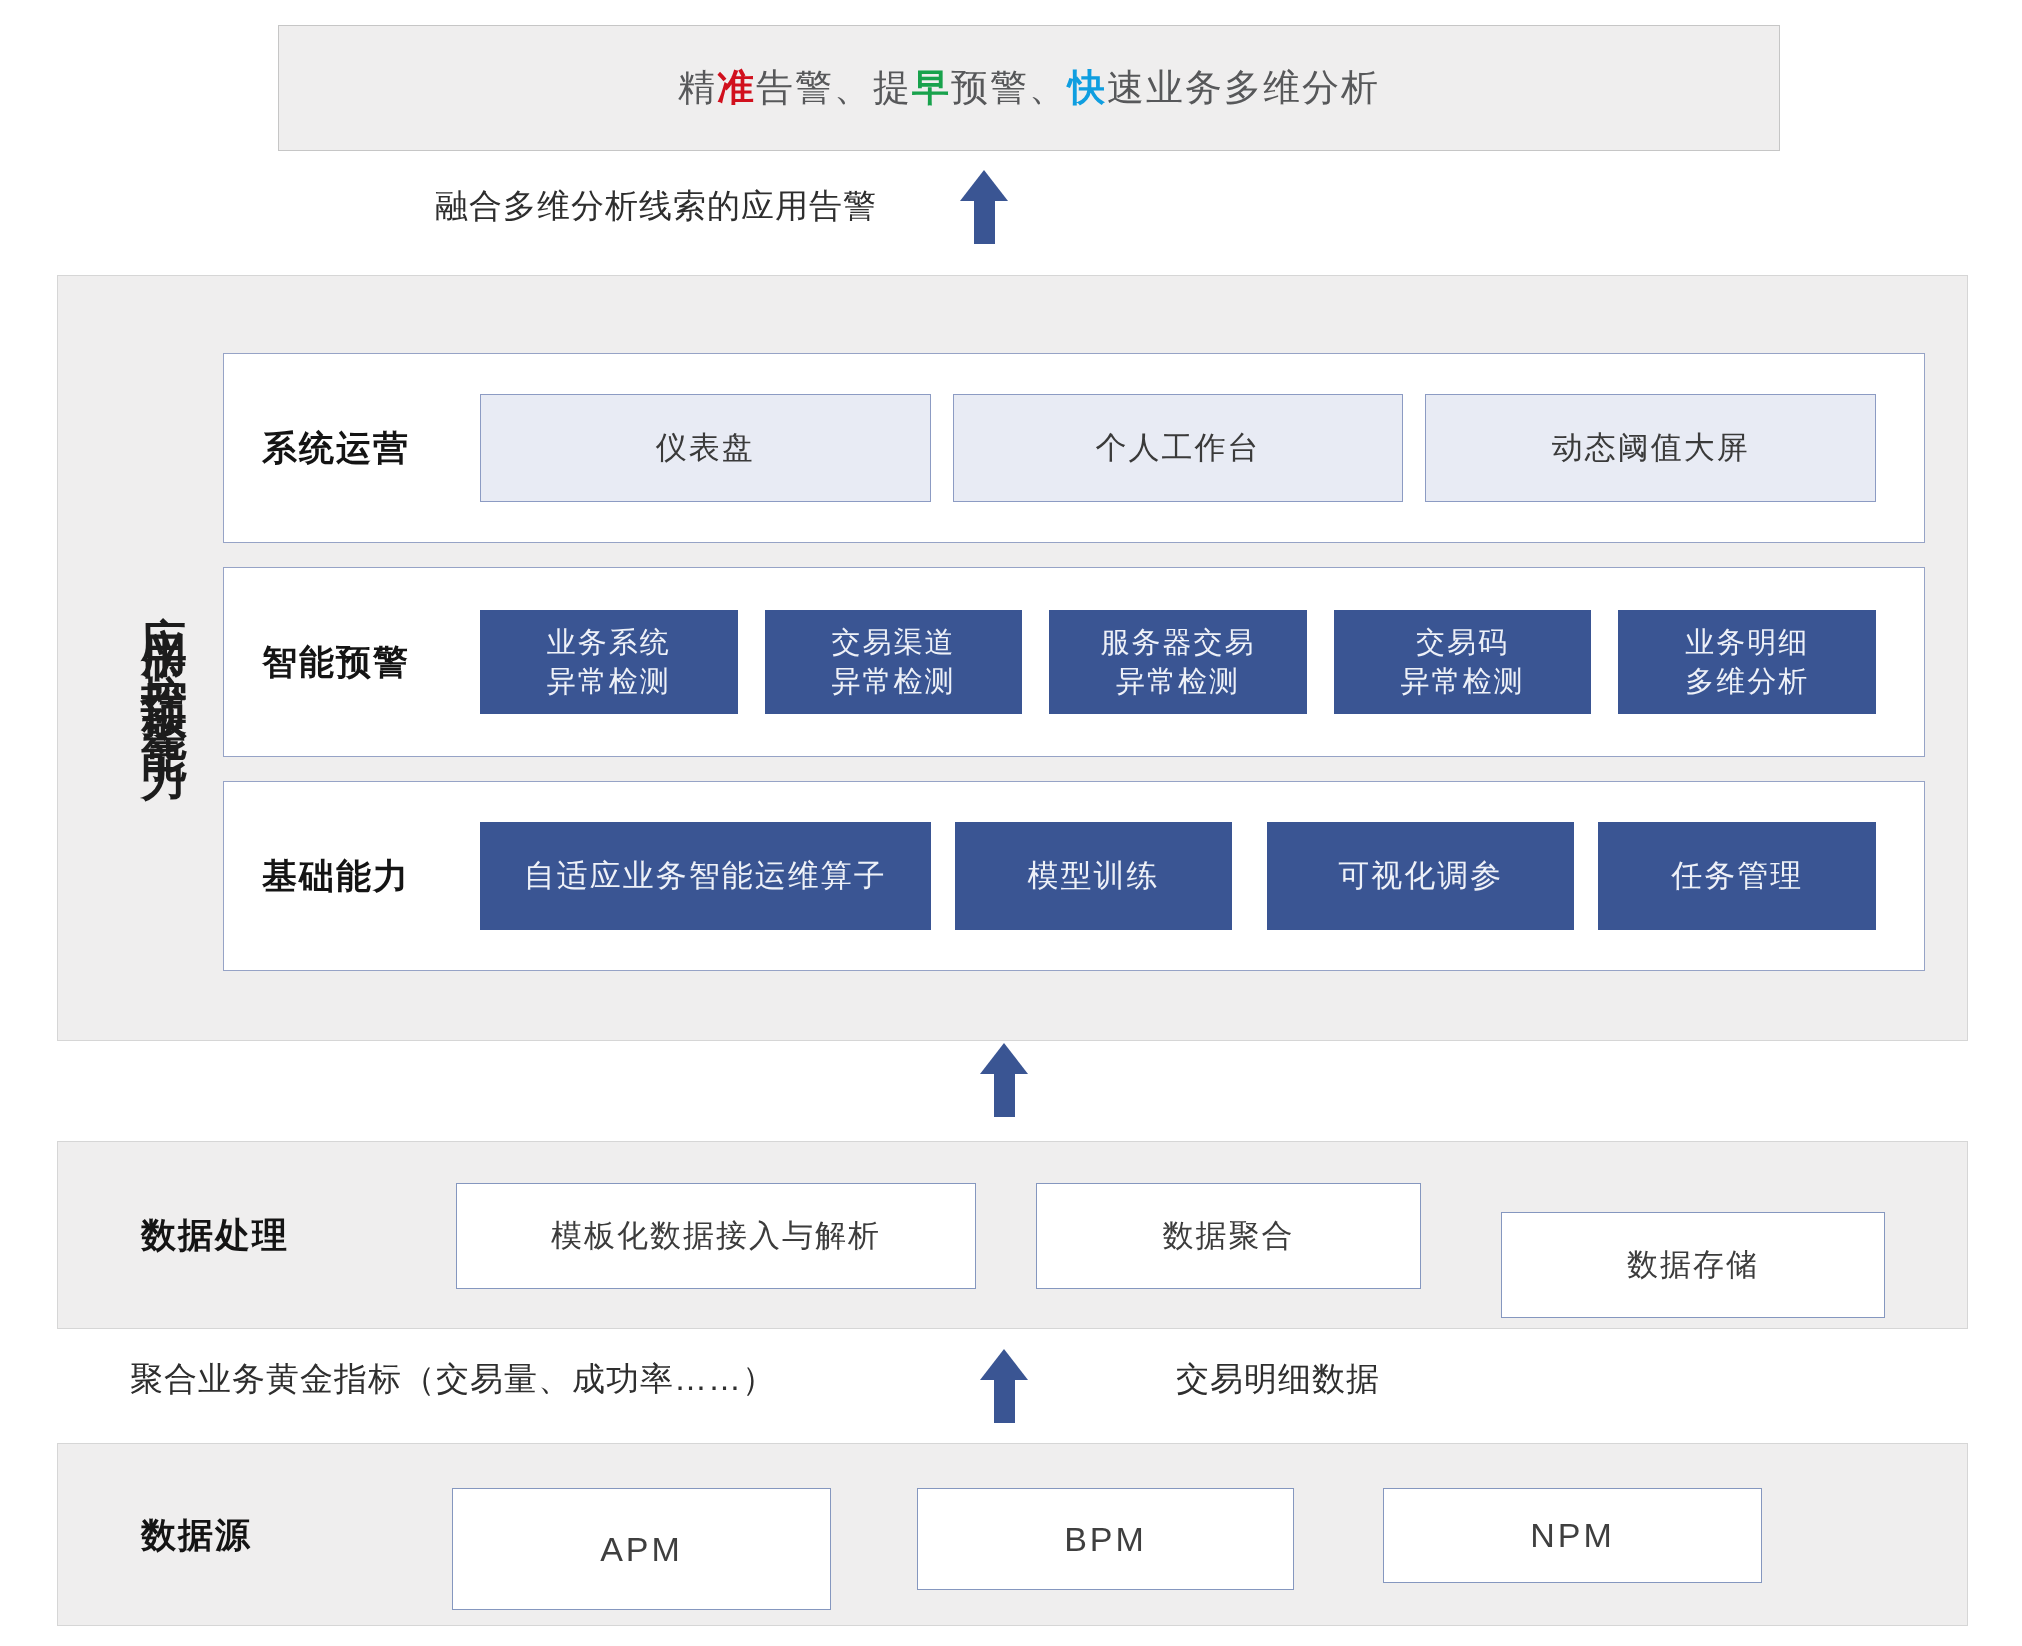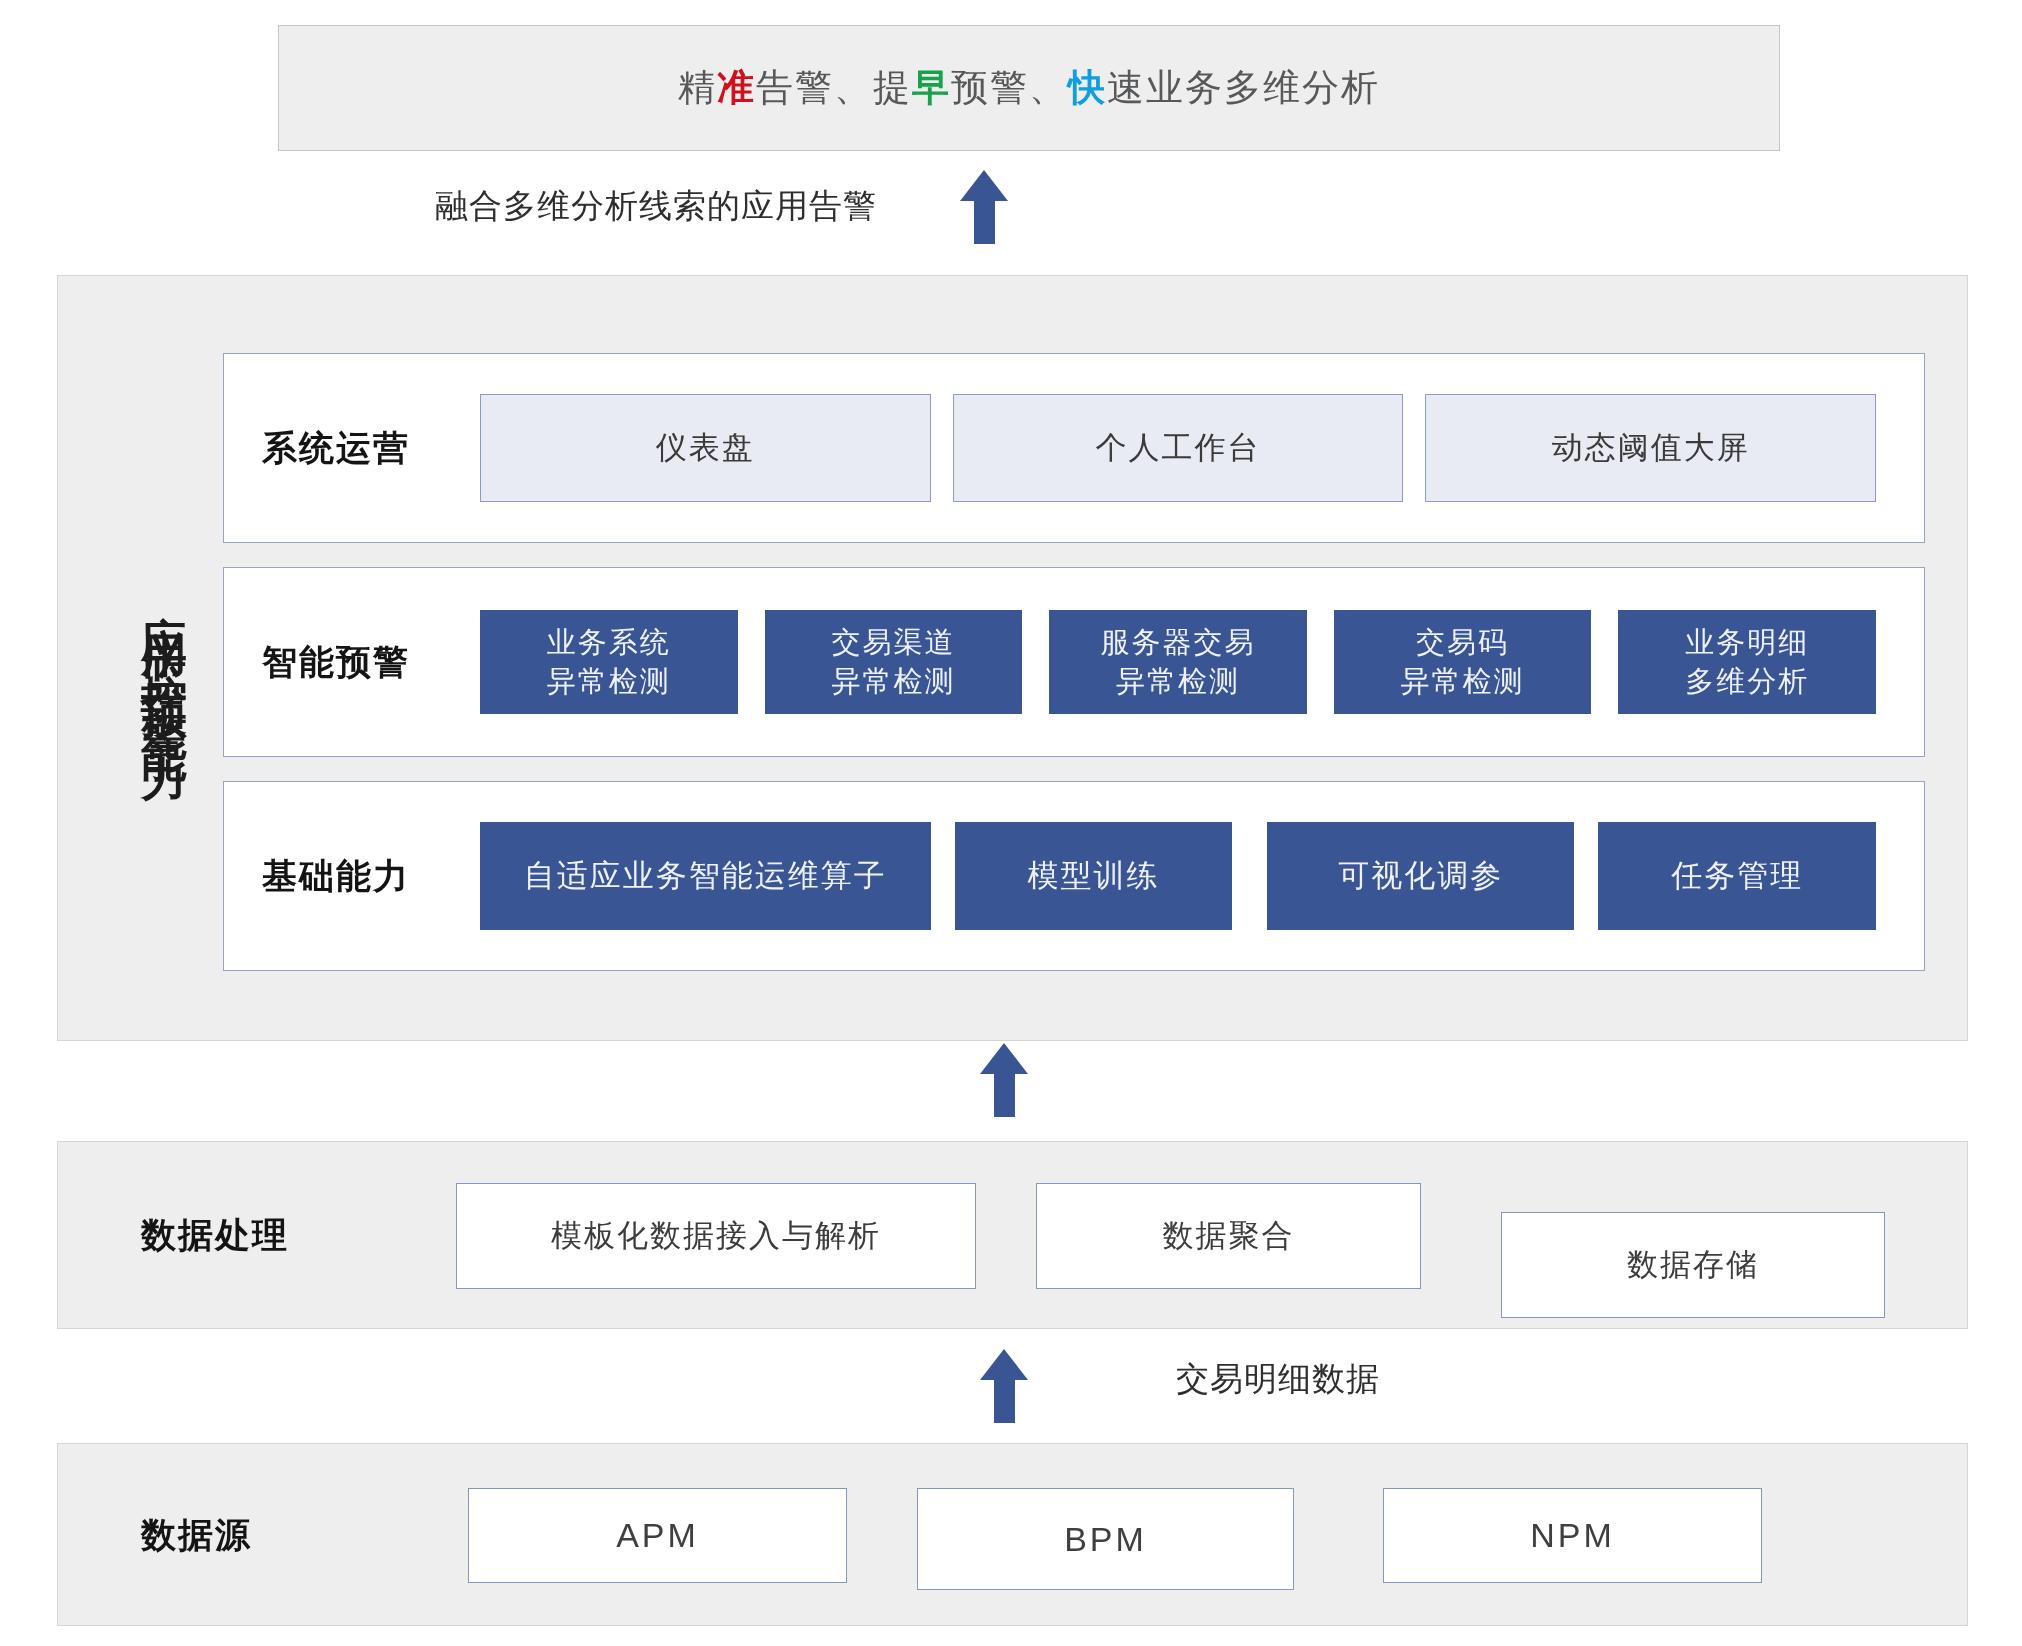--- a/index.html
+++ b/index.html
@@ -71,21 +71,21 @@
   #data-processing-panel{left:57px;top:1141px;width:1911px;height:188px;}
   #data-source-panel{left:57px;top:1443px;width:1911px;height:183px;}
   .panel-label{position:absolute;left:83px;top:50%;transform:translateY(-50%);
     font-size:35px;font-weight:700;color:#141414;letter-spacing:2px;white-space:nowrap;}
   .box-white{position:absolute;background:#ffffff;border:1px solid var(--box-border);
     display:flex;align-items:center;justify-content:center;
     font-size:31px;color:#3c3c3c;font-weight:400;letter-spacing:2px;box-sizing:border-box;}
   #dp-box-0{left:398px;top:41px;width:520px;height:106px;}
   #dp-box-1{left:978px;top:41px;width:385px;height:106px;}
   #dp-box-2{left:1443px;top:41px;width:384px;height:106px;margin-top:29px;}
-  #ds-box-0{left:410px;top:44px;width:379px;height:95px;text-align:right;}
+  #ds-box-0{left:394px;top:44px;width:379px;height:122px;text-align:right;}
   #ds-box-1{left:859px;top:44px;width:377px;height:102px;}
   #ds-box-2{left:1325px;top:44px;width:379px;height:95px;}
   .latin{font-size:34px;letter-spacing:3px;color:#3f3f3f;}
 </style>
 </head>
 <body>
 
 <div id="page">
 
   <div class="banner">
@@ -148,20 +148,21 @@
     <div class="stem"></div>
   </div>
 
   <div id="data-processing-panel" class="panel">
     <div class="panel-label">数据处理</div>
     <div id="dp-box-0" class="box-white">模板化数据接入与解析</div>
     <div id="dp-box-1" class="box-white">数据聚合</div>
     <div id="dp-box-2" class="box-white">数据存储</div>
   </div>
 
+  <div class="flow-label" style="left:130px;top:1357px;">聚合业务黄金指标（交易量、成功率……）</div>
   <div class="arrow-up" style="left:980px;top:1349px;">
     <div class="head"></div>
     <div class="stem"></div>
   </div>
   <div class="flow-label" style="left:1176px;top:1357px;">交易明细数据</div>
 
   <div id="data-source-panel" class="panel">
     <div class="panel-label">数据源</div>
     <div id="ds-box-0" class="box-white latin">APM</div>
     <div id="ds-box-1" class="box-white latin">BPM</div>

